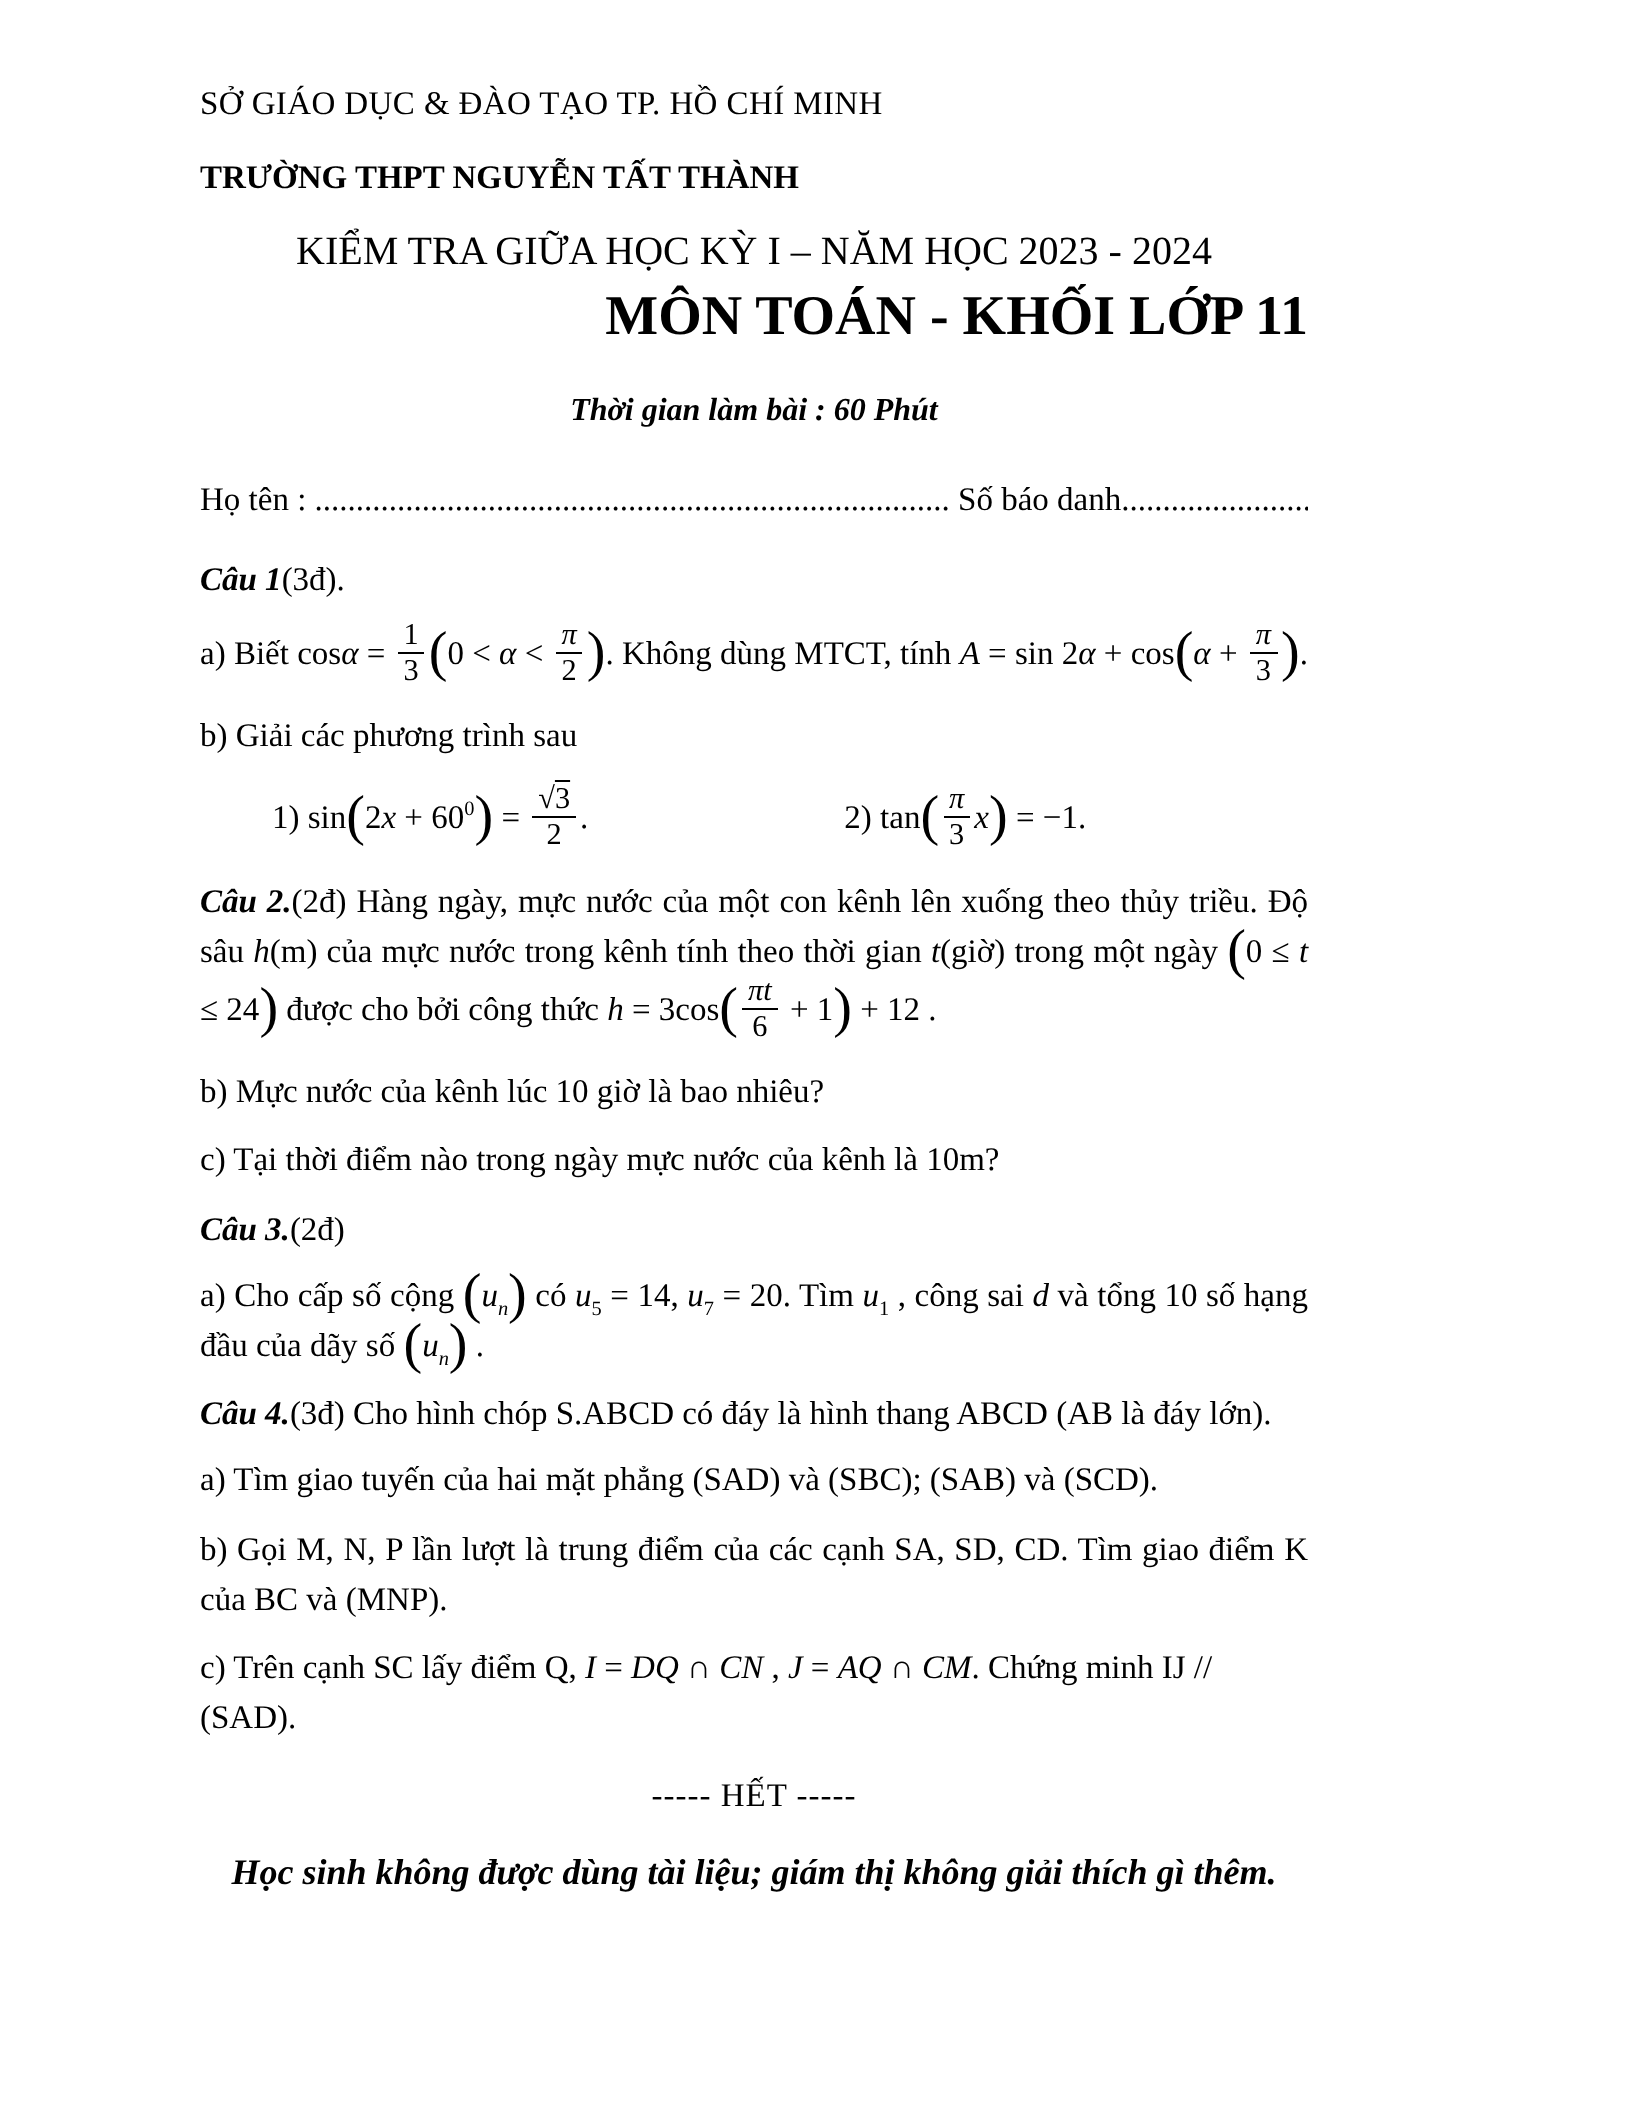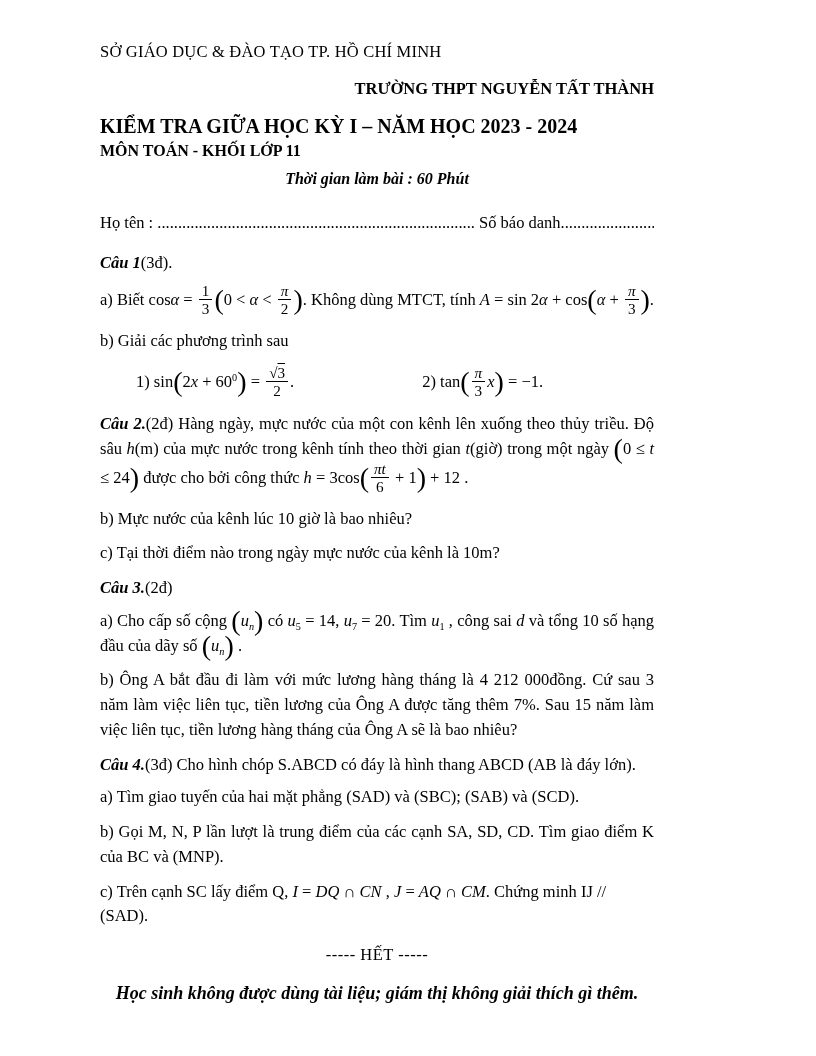--- a/index.html
+++ b/index.html
@@ -4,23 +4,23 @@
 <style>
   html,body{margin:0;padding:0;background:#ffffff;}
   body{
     width:816px;height:1056px;overflow:hidden;
     font-family:"Liberation Serif","DejaVu Serif",serif;
     font-size:16.5px;color:#000;
   }
   .page{padding:40px 94px 0 100px;box-sizing:border-box;width:748px;}
   p{margin:0 0 10px;line-height:1.5;}
   .dept{margin-bottom:12px;letter-spacing:.2px;}
-  .school{font-weight:bold;margin-bottom:12px;text-align:right;}
-  .title1{font-weight:bold;font-size:20px;text-align:left;margin:10px 0 2px;line-height:1.25;}
-  .title2{font-weight:bold;font-size:16px;text-align:left;margin:0 0 6px;line-height:1.25;}
+  .school{font-weight:bold;margin-bottom:12px;}
+  .title1{font-weight:normal;font-size:20px;text-align:center;margin:10px 0 2px;line-height:1.25;}
+  .title2{font-weight:bold;font-size:28px;text-align:right;margin:0 0 18px;line-height:1.25;}
   .duration{font-weight:bold;font-style:italic;font-size:16px;text-align:center;margin:0 0 20px;}
   .stuline{margin-bottom:16px;white-space:nowrap;overflow:hidden;}
   .qhead{margin:4px 0 8px;}
   .just{text-align:justify;}
   .formula-line{margin:6px 0 10px;}
   .eqrow{display:flex;align-items:center;margin:12px 0 12px 36px;}
   .eqrow .eq2{margin-left:128px;}
   .het{font-weight:normal;text-align:center;margin:14px 0 12px;letter-spacing:.5px;}
   .note{font-weight:bold;font-style:italic;text-align:center;font-size:18px;margin-bottom:0;}
   
@@ -79,21 +79,20 @@
 
   <p class="just formula-line"><span class="r-b">Câu 2.</span><span>(2đ)   Hàng ngày, mực nước của một con kênh lên xuống theo thủy triều. Độ sâu  </span><span class="r-i">h</span><span>(m) của mực nước trong kênh tính theo thời gian  </span><span class="r-i">t</span><span>(giờ) trong một ngày </span><span class="bigp">(</span><span>0 ≤ </span><span class="r-i">t</span><span> ≤ 24</span><span class="bigp">)</span><span> được cho bởi công thức  </span><span class="r-i">h</span><span> = 3cos</span><span class="bigp">(</span><span class="frac it">
         <span class="num">πt</span>
         <span class="den">6</span>
       </span><span> + 1</span><span class="bigp">)</span><span> + 12 .</span></p>
   <p>b) Mực nước của kênh lúc 10 giờ là bao nhiêu?</p>
   <p>c) Tại thời điểm nào trong ngày mực nước của kênh là 10m?</p>
 
   <p class="qhead"><span class="r-b">Câu 3.</span><span>(2đ)</span></p>
   <p class="just formula-line"><span>a) Cho cấp số cộng </span><span class="bigp">(</span><span class="r-i">u</span><span class="r-subi">n</span><span class="bigp">)</span><span>  có  </span><span class="r-i">u</span><span class="r-sub">5</span><span> = 14, </span><span class="r-i">u</span><span class="r-sub">7</span><span> = 20. Tìm  </span><span class="r-i">u</span><span class="r-sub">1</span><span> , công sai </span><span class="r-i">d</span><span> và tổng 10 số hạng đầu của dãy số </span><span class="bigp">(</span><span class="r-i">u</span><span class="r-subi">n</span><span class="bigp">)</span><span> .</span></p>
-  <p class="just">b) Ông A bắt đầu đi làm với mức lương hàng tháng là 4 212 000đồng. Cứ sau 3 năm làm việc liên tục, tiền lương của Ông A được tăng thêm 7%. Sau 15 năm làm việc liên tục, tiền lương hàng tháng của Ông A sẽ là bao nhiêu?</p>
 
   <p class="qhead"><span class="r-b">Câu 4.</span><span>(3đ)   Cho hình chóp S.ABCD có đáy là hình thang ABCD (AB là đáy lớn).</span></p>
   <p>a) Tìm giao tuyến của hai mặt phẳng (SAD) và (SBC); (SAB) và (SCD).</p>
   <p class="just">b) Gọi M, N, P lần lượt là trung điểm của các cạnh SA, SD, CD. Tìm giao điểm K của BC và (MNP).</p>
   <p><span>c)  Trên cạnh SC lấy điểm Q,  </span><span class="r-i">I</span><span> = </span><span class="r-i">DQ</span><span> ∩ </span><span class="r-i">CN</span><span> , </span><span class="r-i">J</span><span> = </span><span class="r-i">AQ</span><span> ∩ </span><span class="r-i">CM</span><span>.  Chứng minh IJ // (SAD).</span></p>
 
   <p class="het">----- HẾT -----</p>
   <p class="note">Học sinh không được dùng tài liệu; giám thị không giải thích gì thêm.</p>
 
 </div>

